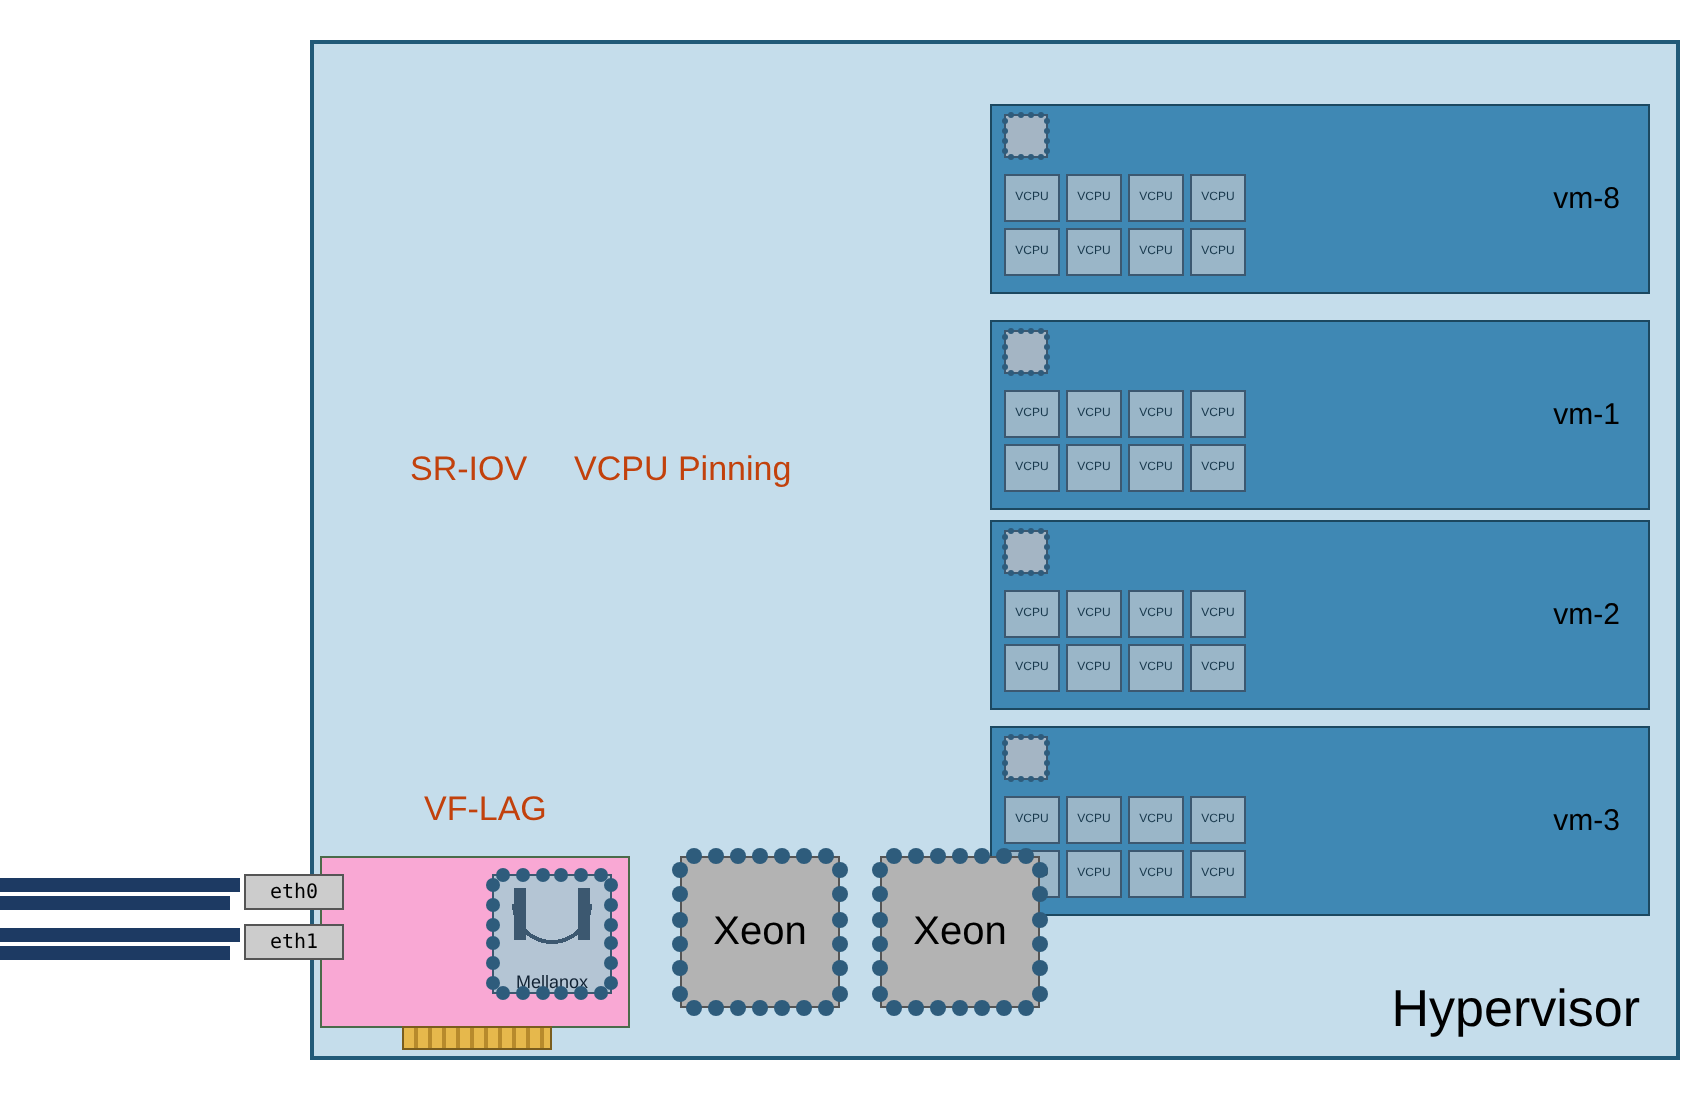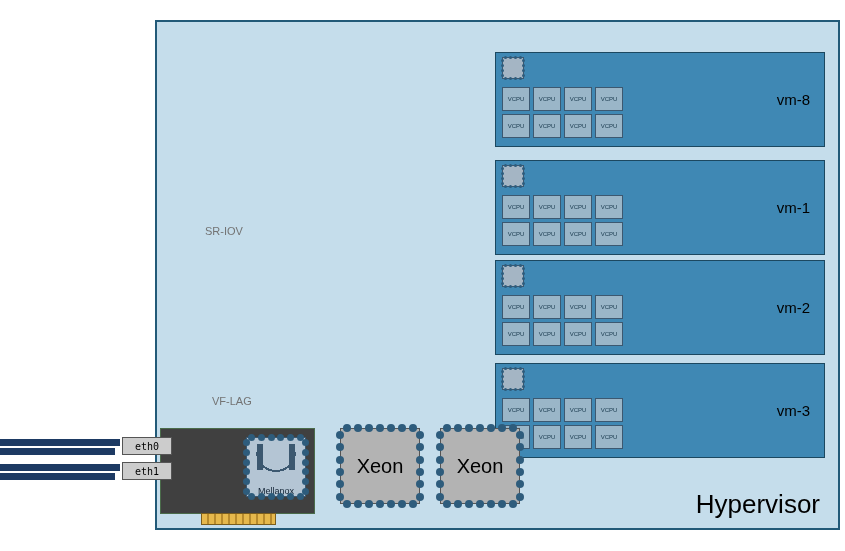--- a/index.html
+++ b/index.html
@@ -32,28 +32,28 @@
   .vcpu-grid {
     position: absolute; left: 6px; top: 34px;
     display: grid; grid-template-columns: repeat(4, 28px); grid-auto-rows: 24px; gap: 3px;
   }
   .vcpu {
     background: #9ab6c8; border: 1px solid #3c5870;
     font-size: 6px; display: flex; align-items: center; justify-content: center;
     color: #18384c;
   }
 
-  .label-text { position: absolute; color: #737373; font-size: 11px; font-weight: 500; }
+  .label-text { position: absolute; color: #c2410c; font-size: 17px; font-weight: 500; }
   .lbl-sriov { left: 205px; top: 225px; }
   .lbl-vcpu  { left: 287px; top: 225px; }
   .lbl-vflag { left: 212px; top: 395px; }
 
   .nic-card {
     position: absolute; left: 160px; top: 428px; width: 155px; height: 86px;
-    background: #404040; border: 1px solid #4a6b4a;
+    background: #f9a8d4; border: 1px solid #4a6b4a;
   }
   .nic-card .gold {
     position: absolute; left: 40px; bottom: -12px; width: 75px; height: 12px;
     background: repeating-linear-gradient(90deg, #e6b84c 0 5px, #b78a2c 5px 7px);
     border: 1px solid #7a5d1e;
   }
   .mellanox-big {
     position: absolute; left: 85px; top: 8px; width: 60px; height: 60px;
     background: #b4c5d4; border: 1px solid #3c5870;
     display: flex; align-items: flex-end; justify-content: center;
@@ -124,20 +124,21 @@
     <path class="conn" d="M 480 430 L 480 112 Q 480 104 488 104 L 500 104"></path>
     <path class="conn" d="M 170 446 L 244 446"></path>
     <path class="conn" d="M 170 471 L 244 471"></path>
   </svg>
 
   <div class="hypervisor">
     <div class="hypervisor-label">Hypervisor</div>
   </div>
 
   <div class="label-text lbl-sriov">SR-IOV</div>
+  <div class="label-text lbl-vcpu">VCPU Pinning</div>
   <div class="label-text lbl-vflag">VF-LAG</div>
 
   <div class="vm vm-0">
     <div class="vm-label" style="top:38px">vm-8</div>
     <div class="small-chip-wrap">
       <div class="mellanox-small">
         <div class="small-notches sn-t">
             <span></span>
             <span></span>
             <span></span>

